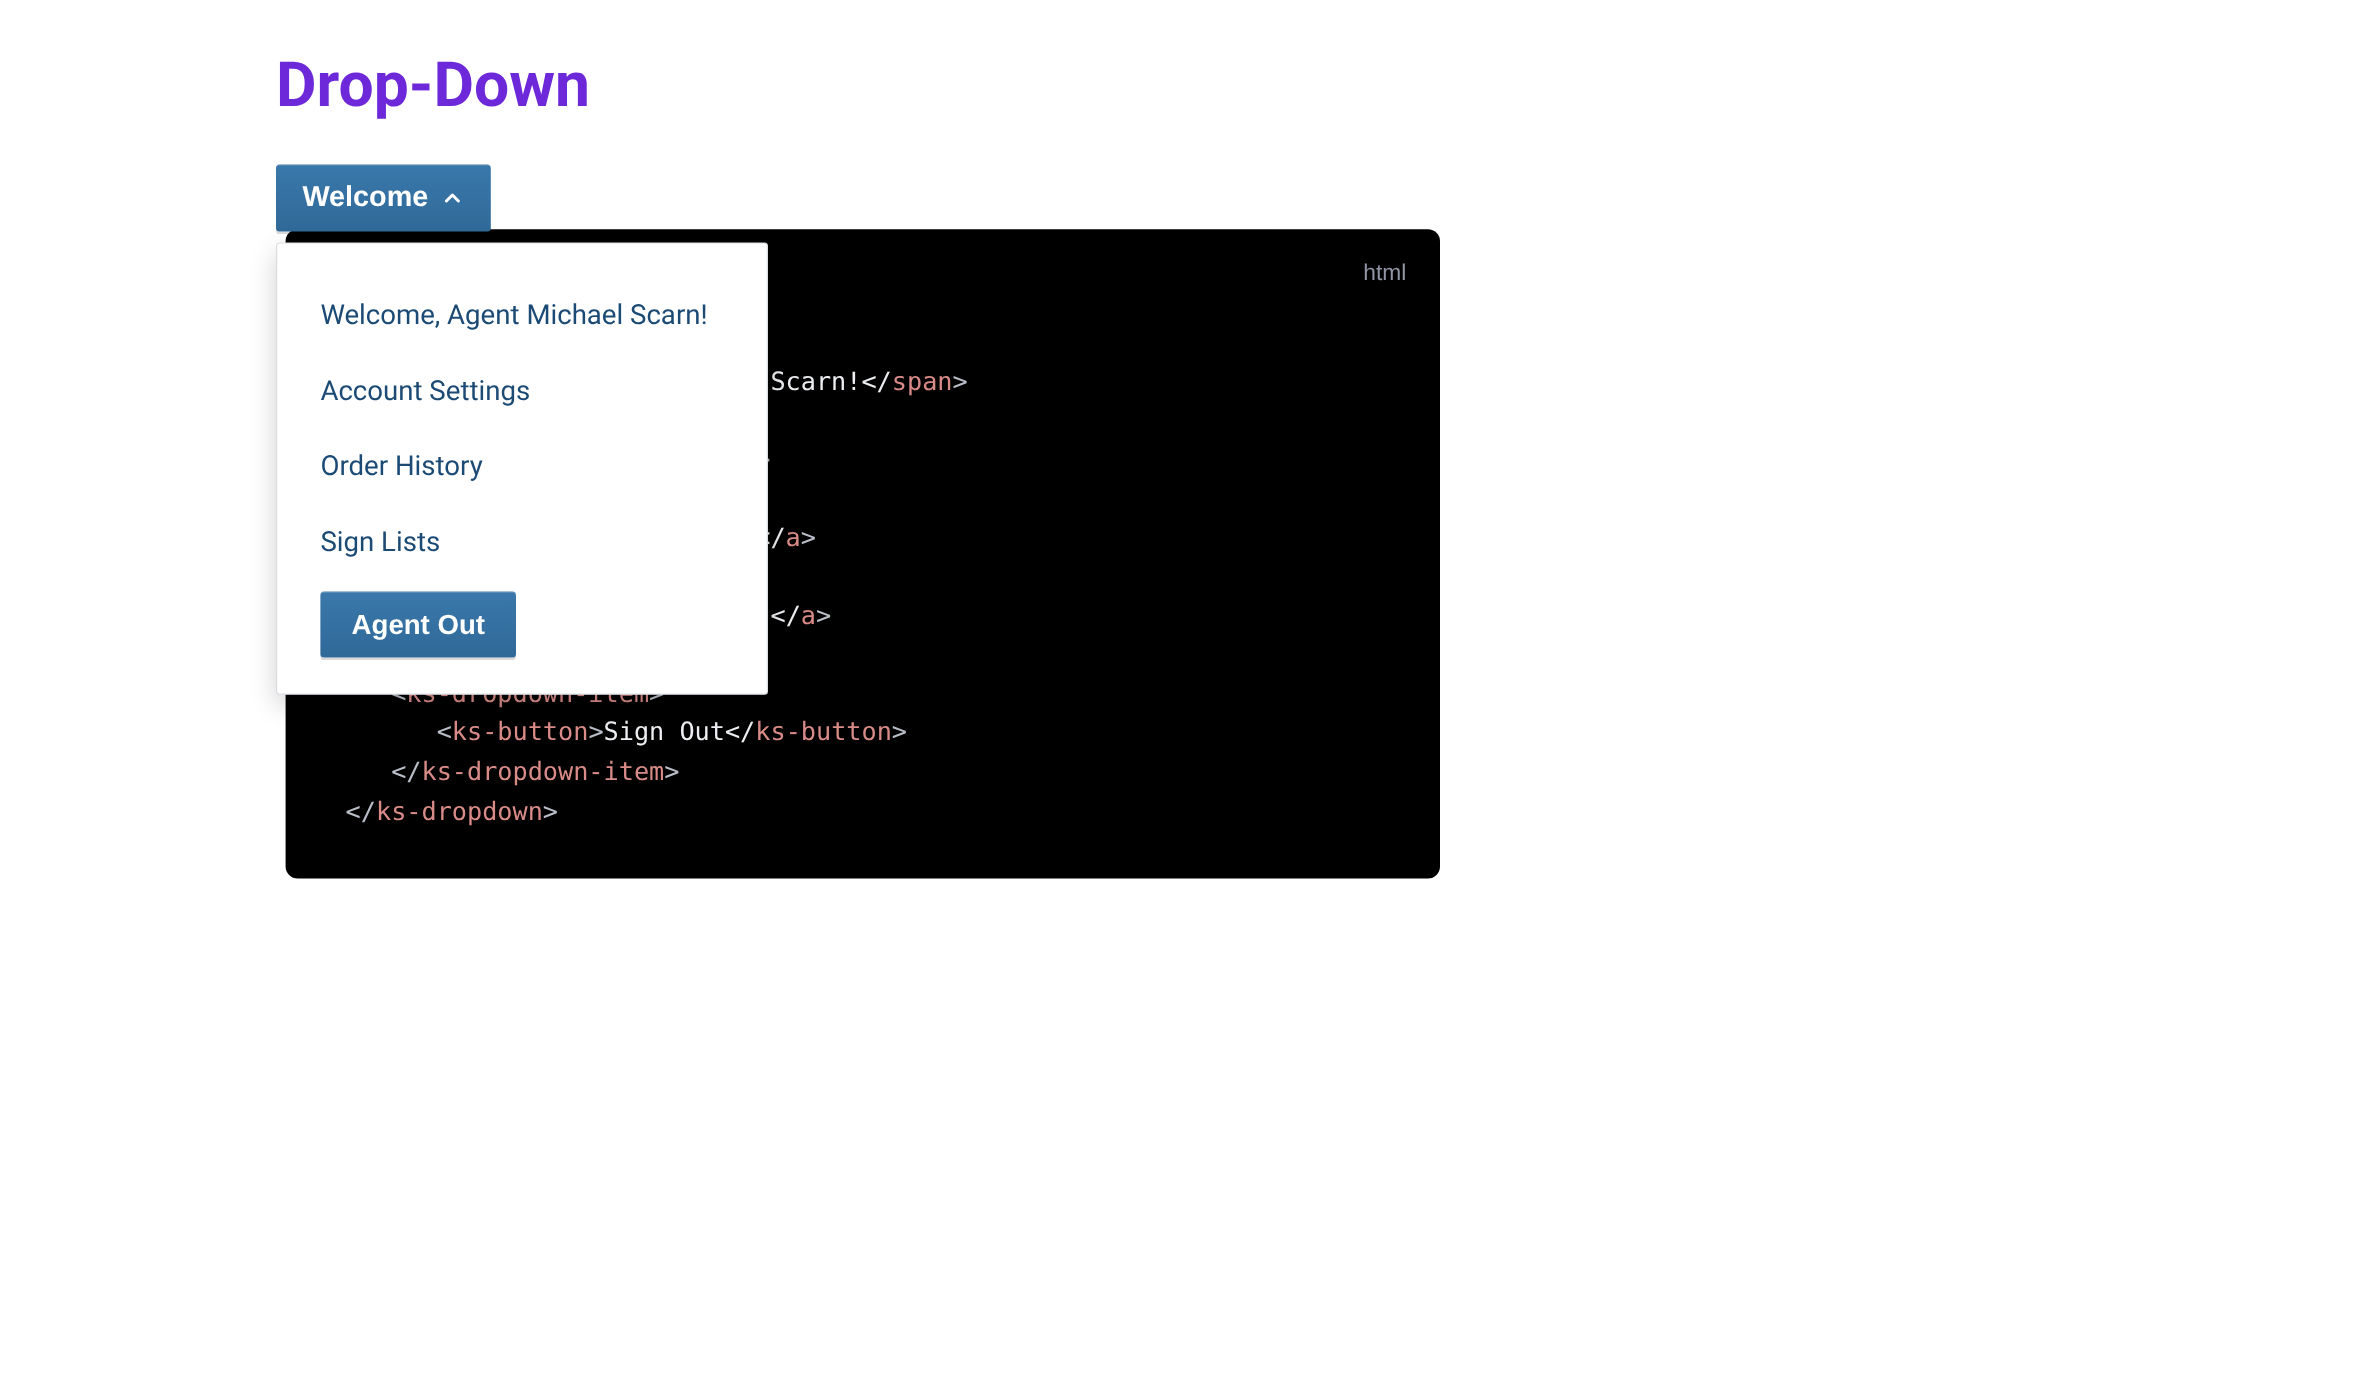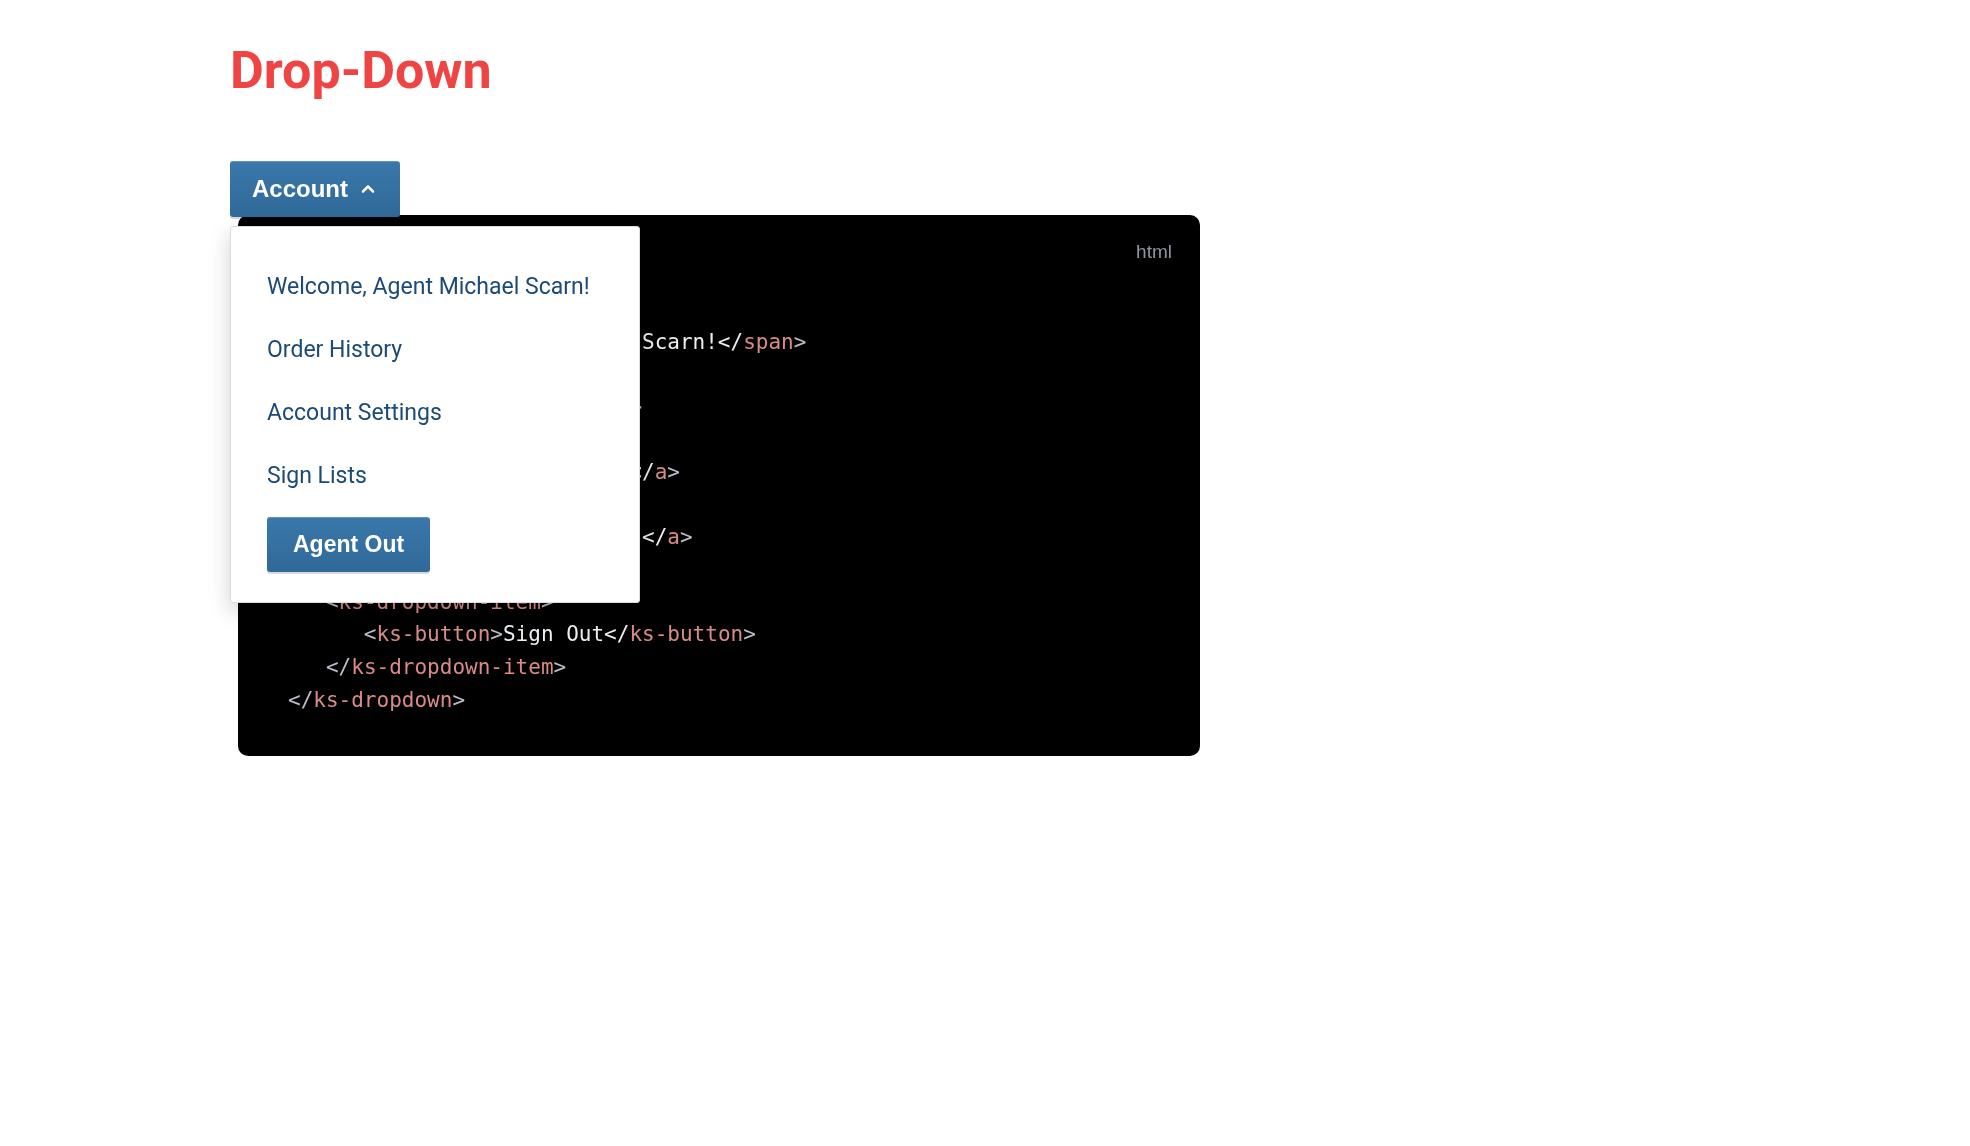--- a/index.html
+++ b/index.html
@@ -5,22 +5,22 @@
   * { box-sizing: border-box; margin: 0; padding: 0; }
   body {
     font-family: -apple-system, BlinkMacSystemFont, "Segoe UI", Roboto, Helvetica, Arial, sans-serif;
     background: #fff;
     padding: 40px 0 120px 230px;
     width: 1970px;
   }
   h1.page-title {
     font-size: 52px;
     font-weight: 700;
-    color: #ef4444;
-    margin-bottom: 60px;
+    color: #6d28d9;
+    margin-bottom: 36px;
   }
   .dropdown-wrap {
     position: relative;
     display: inline-block;
   }
   .dropdown-toggle {
     background: linear-gradient(to bottom, #3a78ab 0%, #2f6998 100%);
     color: #fff;
     font-size: 24px;
     font-weight: 600;
@@ -111,32 +111,32 @@
 </style>
 </head>
 <body>
 
 <h1 class="page-title">Drop-Down</h1>
 
 <div class="stage">
 
   <div class="dropdown-wrap">
     <button class="dropdown-toggle">
-      <span>Account</span>
+      <span>Welcome</span>
       <span class="chev">
         <svg width="20" height="20" viewBox="0 0 24 24" fill="none" stroke="#fff" stroke-width="3" stroke-linecap="round" stroke-linejoin="round">
             <polyline points="18 15 12 9 6 15"></polyline>
           </svg>
       </span>
     </button>
 
     <div class="dropdown-panel">
       <span class="dd-item greeting">Welcome, Agent Michael Scarn!</span>
+      <a class="dd-item link">Account Settings</a>
       <a class="dd-item link">Order History</a>
-      <a class="dd-item link">Account Settings</a>
       <a class="dd-item link">Sign Lists</a>
       <div class="dd-button-row">
         <button class="signout-btn">Agent Out</button>
       </div>
     </div>
   </div>
 
   <div class="code-block">
     <span class="code-badge">html</span>
     <div class="code-lines" id="code-lines"><div>                      <span class="txt">lose</span><span class="punct">&gt;</span></div><div>                      <span class="txt">chael Scarn!&lt;/</span><span class="tag">span</span><span class="punct">&gt;</span></div><div>&nbsp;</div><div>                      <span class="txt">ry&lt;/</span><span class="tag">a</span><span class="punct">&gt;</span></div><div>&nbsp;</div><div>                      <span class="txt">tings&lt;/</span><span class="tag">a</span><span class="punct">&gt;</span></div><div>&nbsp;</div><div>      <span class="punct">&lt;</span><span class="tag">a </span><span class="attr">href</span><span class="punct">=</span><span class="val">"#"</span><span class="punct">&gt;</span><span class="txt">Wish Lists&lt;/</span><span class="tag">a</span><span class="punct">&gt;</span></div><div>   <span class="punct">&lt;/</span><span class="tag">ks-dropdown-item</span><span class="punct">&gt;</span></div><div>   <span class="punct">&lt;</span><span class="tag">ks-dropdown-item</span><span class="punct">&gt;</span></div><div>      <span class="punct">&lt;</span><span class="tag">ks-button</span><span class="punct">&gt;</span><span class="txt">Sign Out&lt;/</span><span class="tag">ks-button</span><span class="punct">&gt;</span></div><div>   <span class="punct">&lt;/</span><span class="tag">ks-dropdown-item</span><span class="punct">&gt;</span></div><div><span class="punct">&lt;/</span><span class="tag">ks-dropdown</span><span class="punct">&gt;</span></div></div>

